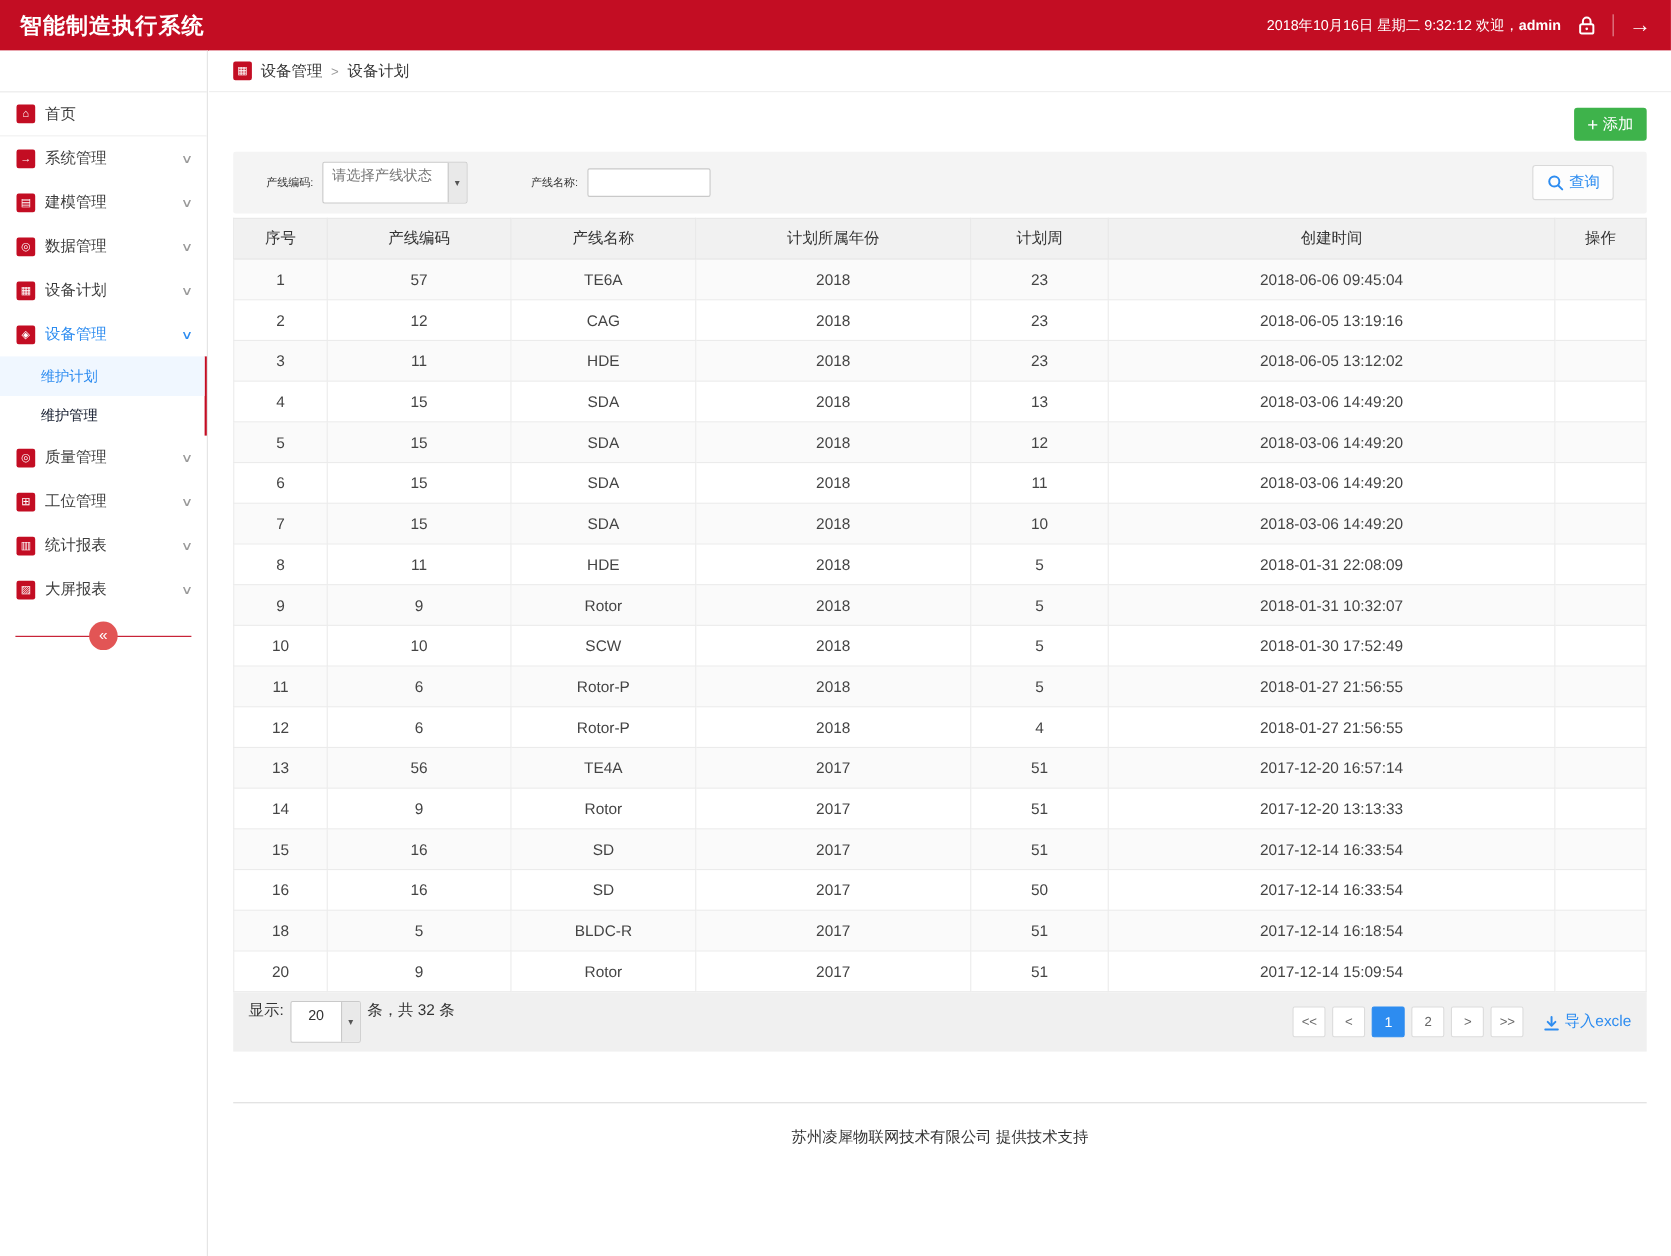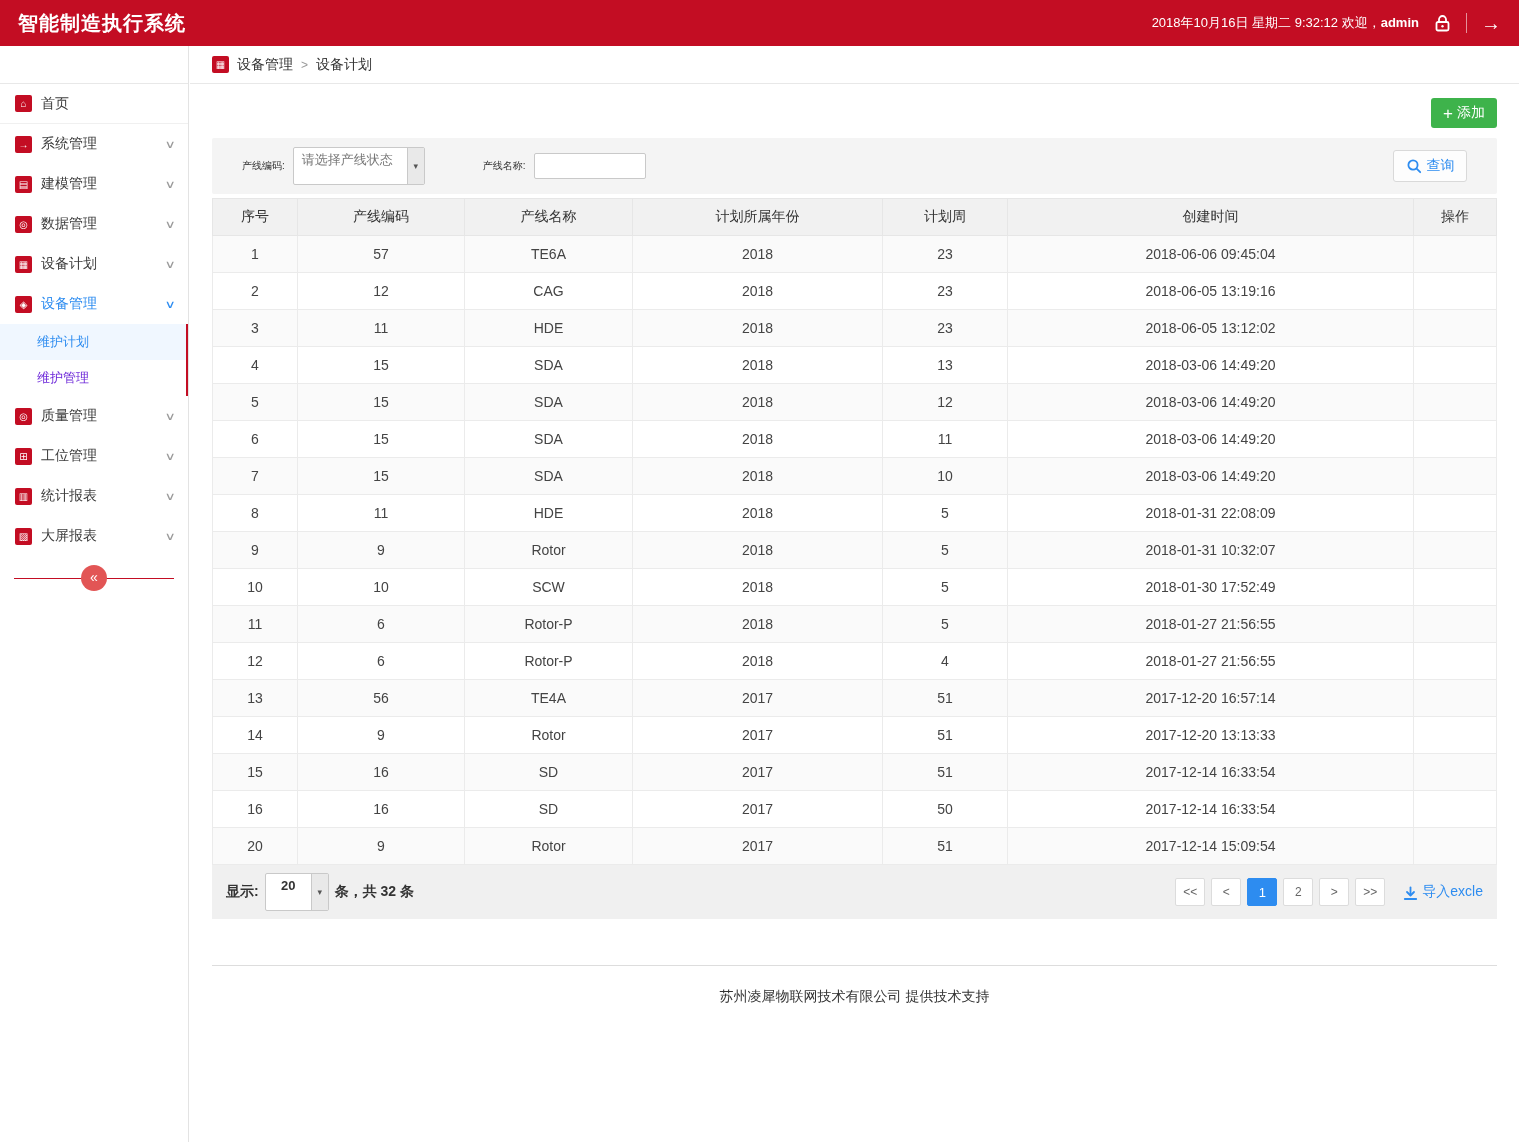--- a/index.html
+++ b/index.html
@@ -19,21 +19,21 @@
   .sidebar { position:absolute; top:46px; left:0; width:189px; bottom:0; background:#fff; border-right:1px solid #e3e3e3; }
   .sidebar-top-spacer { height:38px; border-bottom:1px solid #e8e8e8; }
   .sb-item { height:40px; display:flex; align-items:center; padding-left:15px; font-size:14px; color:#3c3c3c; cursor:pointer; position:relative; }
   .sb-item.first { border-bottom:1px solid #f0f0f0; }
   .sb-item.active .sb-label { color:#2d8cf0; }
   .sb-icon { width:17px; height:17px; background:#c30d23; border-radius:2px; color:#fff; font-size:10px; line-height:17px; text-align:center; margin-right:9px; flex:none; }
   .sb-label { flex:1; }
   .sb-chevron { margin-right:14px; font-size:11px; color:#9a9a9a; transform:scaleX(1.4); }
   .sb-chevron.blue { color:#2d8cf0; }
   .sb-submenu { border-right:2px solid #c30d23; }
-  .sb-subitem { height:36px; line-height:36px; padding-left:37px; font-size:13px; color:#6d28d9; cursor:pointer; }
+  .sb-subitem { height:36px; line-height:36px; padding-left:37px; font-size:13px; color:#0f172a; cursor:pointer; }
   .sb-subitem.active { color:#2d8cf0; background:#f0f7ff; }
   .collapse-wrap { position:relative; margin:22px 14px 0 14px; height:1px; background:#c30d23; }
   .collapse-btn { position:absolute; left:50%; top:-13px; margin-left:-13px; width:26px; height:26px; border-radius:50%; background:#e25555; color:#fff; text-align:center; line-height:24px; font-size:14px; cursor:pointer; }
 
   
   .breadcrumb-bar { position:absolute; left:190px; top:46px; width:1329px; height:38px; background:#fff; border-bottom:1px solid #e8e8e8; display:flex; align-items:center; padding-left:22px; gap:8px; }
   .bc-icon { width:17px; height:17px; background:#c30d23; border-radius:2px; color:#fff; font-size:10px; line-height:17px; text-align:center; }
   .bc-link { font-size:14px; color:#333; cursor:pointer; }
   .bc-sep { font-size:12px; color:#999; }
   .bc-current { font-size:14px; color:#333; }
@@ -56,21 +56,21 @@
   
   table.plan-table { width:100%; border-collapse:collapse; table-layout:fixed; margin-top:4px; }
   .plan-table th { background:#f1f1f1; font-weight:normal; font-size:14px; color:#333; height:37px; border:1px solid #e6e6e6; }
   .plan-table td { font-size:14px; color:#444; height:37px; text-align:center; border:1px solid #ebebeb; overflow:hidden; white-space:nowrap; }
   .plan-table tbody tr:nth-child(odd) { background:#fafafa; }
   .del-link { color:#e03c3c; font-size:13px; cursor:pointer; }
   col.c-seq{width:85px;} col.c-code{width:167px;} col.c-name{width:168px;} col.c-year{width:250px;} col.c-week{width:125px;} col.c-time{width:auto;} col.c-op{width:83px;}
 
   
   .table-footer { background:#f0f0f0; height:54px; display:flex; align-items:center; padding:0 14px; }
-  .tf-left { display:flex; align-items:center; gap:6px; font-size:14px; color:#333;font-weight:bold; }
+  .tf-left { display:flex; gap:6px; font-size:14px; color:#333; }
   .tf-right { margin-left:auto; display:flex; align-items:center; gap:6px; }
   .pg-btn { min-width:30px; height:28px; padding:0 6px; background:#fff; border:1px solid #dcdcdc; border-radius:2px; color:#666; font-size:12px; display:inline-flex; align-items:center; justify-content:center; cursor:pointer; }
   .pg-btn.active { background:#2d8cf0; border-color:#2d8cf0; color:#fff; font-size:13px; }
   .import-link { display:flex; align-items:flex-end; gap:4px; color:#2d8cf0; font-size:14px; margin-left:12px; cursor:pointer; }
 
   
   .page-divider { margin-top:46px; height:1px; background:#ddd; }
   .page-footer-text { margin-top:22px; text-align:center; font-size:14px; color:#333; }
 </style>
 </head>
@@ -349,20 +349,29 @@
           <td>2017-12-14 16:33:54</td>
           <td></td>
         </tr>
         <tr>
           <td>16</td>
           <td>16</td>
           <td>SD</td>
           <td>2017</td>
           <td>50</td>
           <td>2017-12-14 16:33:54</td>
+          <td></td>
+        </tr>
+        <tr>
+          <td>18</td>
+          <td>5</td>
+          <td>BLDC-R</td>
+          <td>2017</td>
+          <td>51</td>
+          <td>2017-12-14 16:18:54</td>
           <td></td>
         </tr>
         <tr>
           <td>20</td>
           <td>9</td>
           <td>Rotor</td>
           <td>2017</td>
           <td>51</td>
           <td>2017-12-14 15:09:54</td>
           <td></td>

